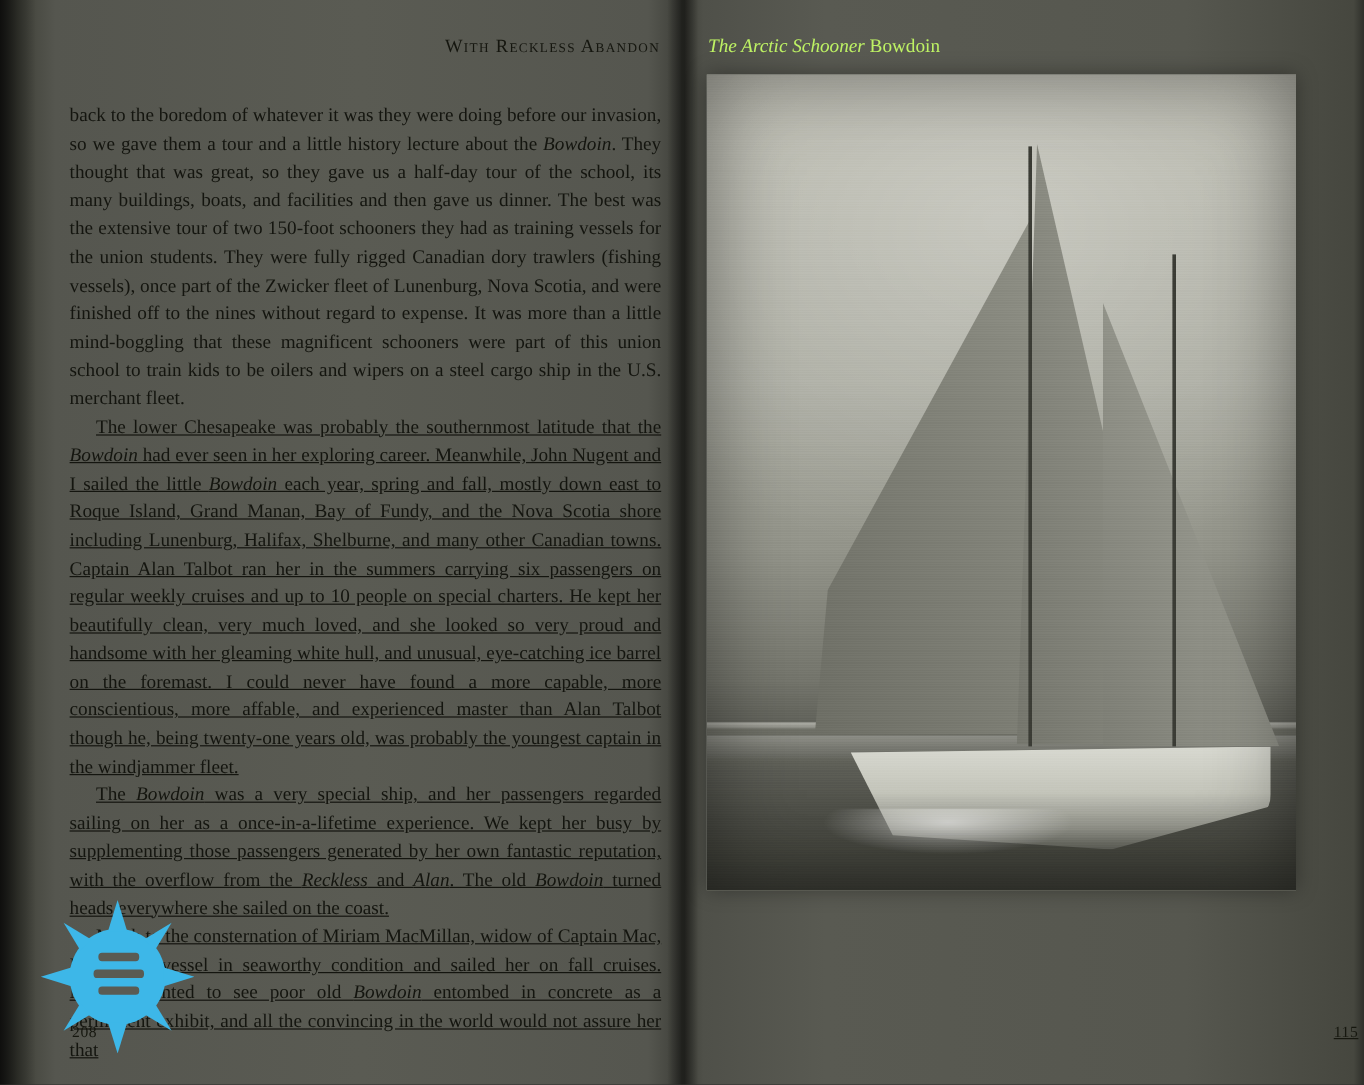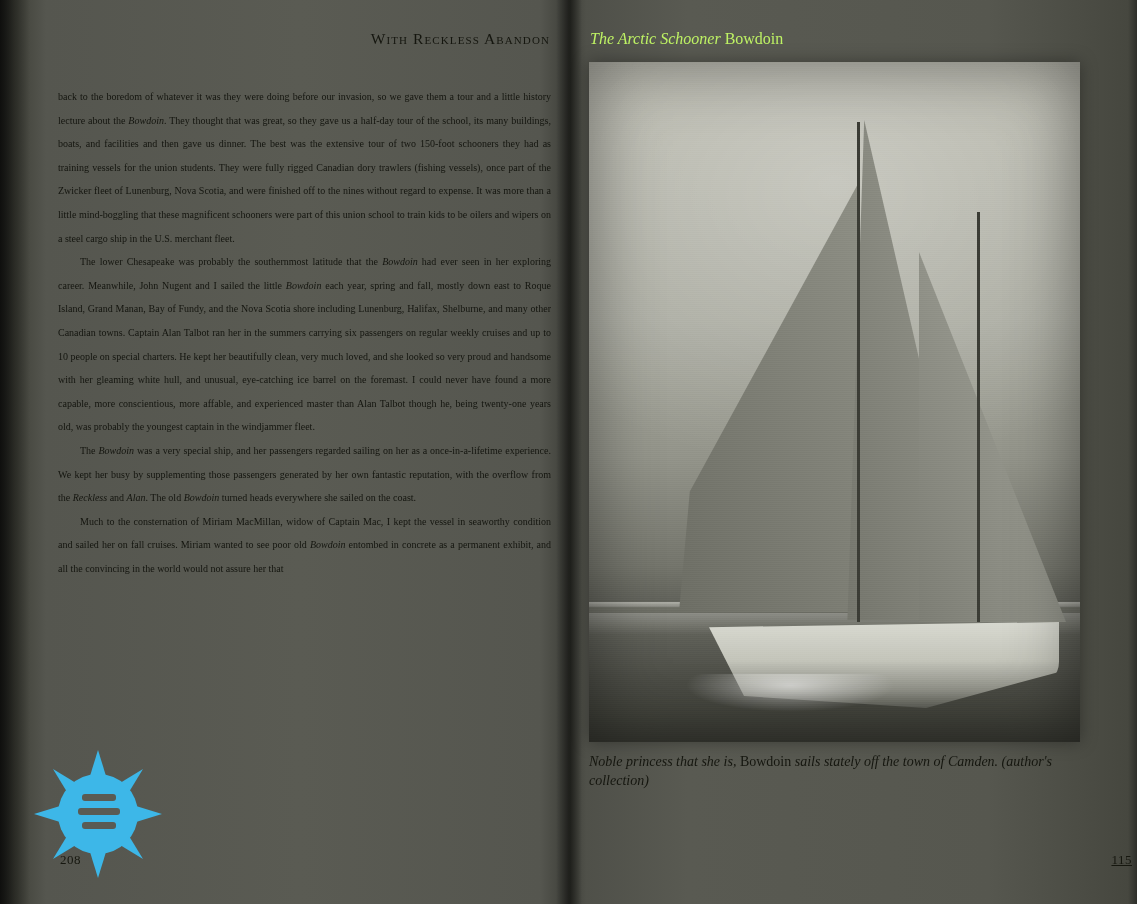--- a/index.html
+++ b/index.html
@@ -82,28 +82,28 @@
     color: #bef264;
   }
   .running-head-right .ital { font-style: italic; }
 
   
   .body-col {
     position: absolute;
     top: 85px;
     left: 58px;
     width: 493px;
-    font-size: 10px;
+    font-size: 16px;
     line-height: 23.6px;
     color: #14150f;
     text-align: justify;
     text-justify: inter-word;
   }
   .body-col p { margin: 0; }
-  .body-col p.indent { text-indent: 22px; }
+  .body-col p.indent { text-indent: 22px; text-decoration: underline; }
   .body-col i { font-style: italic; }
 
   
   .folio {
     position: absolute;
     bottom: 36px;
     font-size: 13px;
     color: #16170f;
     letter-spacing: 0.5px;
   }
@@ -292,23 +292,20 @@
     <div class="sail sail-fore"></div>
     <div class="sail sail-jib"></div>
     <div class="mast mast-main"></div>
     <div class="mast mast-fore"></div>
     <div class="hull"></div>
     <div class="wake"></div>
     <div class="photo-grain"></div>
     <div class="photo-vignette"></div>
   </div>
 
-  <div class="caption">
-    <i>Noble princess that she is,</i><span> Bowdoin </span><i>sails stately off the town of Camden. (author's collection)</i>
-  </div>
 
   <div class="folio folio-left">208</div>
   <div class="folio folio-right">115</div>
 
   <div class="watermark">
     <svg class="wm-sun" viewBox="0 0 128 128">
       <g fill="#3db7e8">
         <circle cx="64" cy="64" r="40"></circle>
         <g>
           <polygon points="64,0 72,26 56,26"></polygon>

